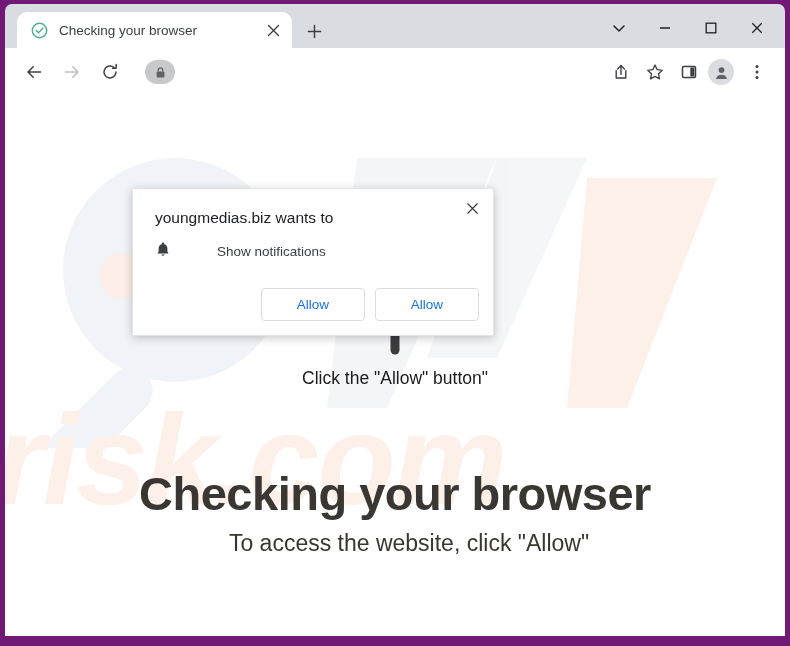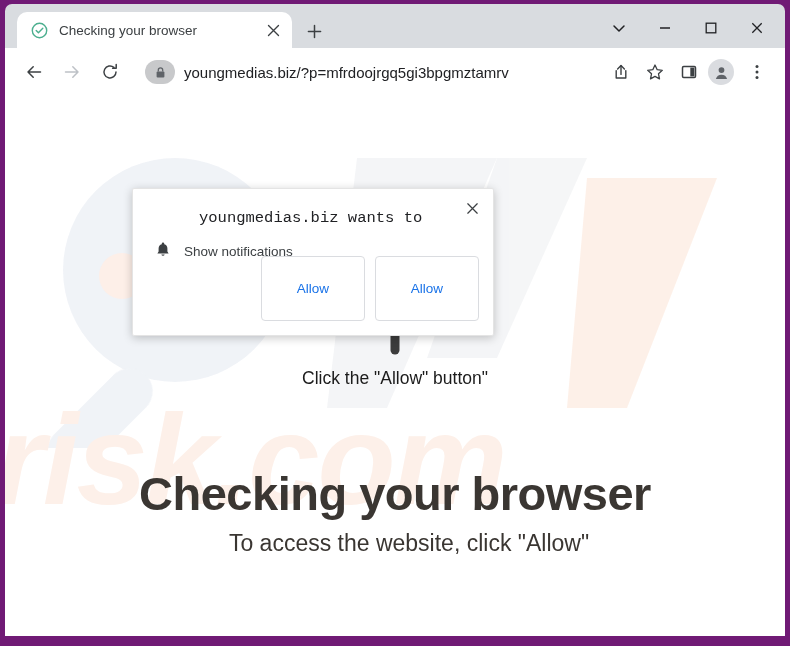--- a/index.html
+++ b/index.html
@@ -139,35 +139,34 @@
     box-shadow:0 2px 10px rgba(0,0,0,0.22);
     border-radius:2px;
   }
   .popup-close{
     position:absolute;right:8px;top:6px;width:26px;height:26px;
     display:flex;align-items:center;justify-content:center;border-radius:50%;
   }
   .popup-title{
     position:absolute;left:22px;top:20px;
     font-size:15.5px;color:#202124;
-    font-family:Liberation Mono, monospace;
-    margin-left:44px;
+    font-family:Liberation Sans, sans-serif;
   }
   .popup-perm{
-    position:absolute;left:22px;top:52px;display:flex;align-items:center;
+    position:absolute;left:22px;top:52px;display:flex;align-items:center;gap:33px;
   }
   .popup-perm-label{
     margin-left:13px;font-size:13.5px;color:#3c4043;
     font-family:"Liberation Sans", sans-serif;
   }
   .popup-actions{
     position:absolute;right:14px;bottom:14px;display:flex;
   }
   .pbtn{
-    min-width:70px;height:31px;padding:16px 16px;margin-left:10px;
+    min-width:70px;height:31px;padding:0 16px;margin-left:10px;
     background:#ffffff;border:1px solid #dadce0;border-radius:4px;
     color:#1a73e8;font-size:13.5px;
     display:flex;align-items:center;justify-content:center;
     font-family:"Liberation Sans", sans-serif;
     cursor:pointer;
   }
 </style>
 </head>
 <body>
 
@@ -241,21 +240,20 @@
       </svg>
     </div>
 
     <div class="omnibox">
       <span class="lockpill">
         <svg width="13" height="13" viewBox="0 0 13 13">
           <rect x="2.6" y="5.6" width="7.8" height="6" rx="1" fill="#5f6368"></rect>
           <path d="M4.3 5.6 L4.3 4.1 A2.2 2.2 0 0 1 8.7 4.1 L8.7 5.6" fill="none" stroke="#5f6368" stroke-width="1.3"></path>
         </svg>
       </span>
-      <span class="urltext">youngmedias.biz/?p=mfrdoojrgq5gi3bpgmztamrv</span>
     </div>
 
     <div class="tbicon">
       <svg width="18" height="18" viewBox="0 0 18 18">
         <path d="M4.2 7.6 L4.2 15 L13.8 15 L13.8 7.6" fill="none" stroke="#3c4043" stroke-width="1.4" stroke-linecap="round" stroke-linejoin="round"></path>
         <path d="M9 11.4 L9 2.6" fill="none" stroke="#3c4043" stroke-width="1.4" stroke-linecap="round"></path>
         <path d="M5.6 6 L9 2.6 L12.4 6" fill="none" stroke="#3c4043" stroke-width="1.4" stroke-linecap="round" stroke-linejoin="round"></path>
       </svg>
     </div>
 

